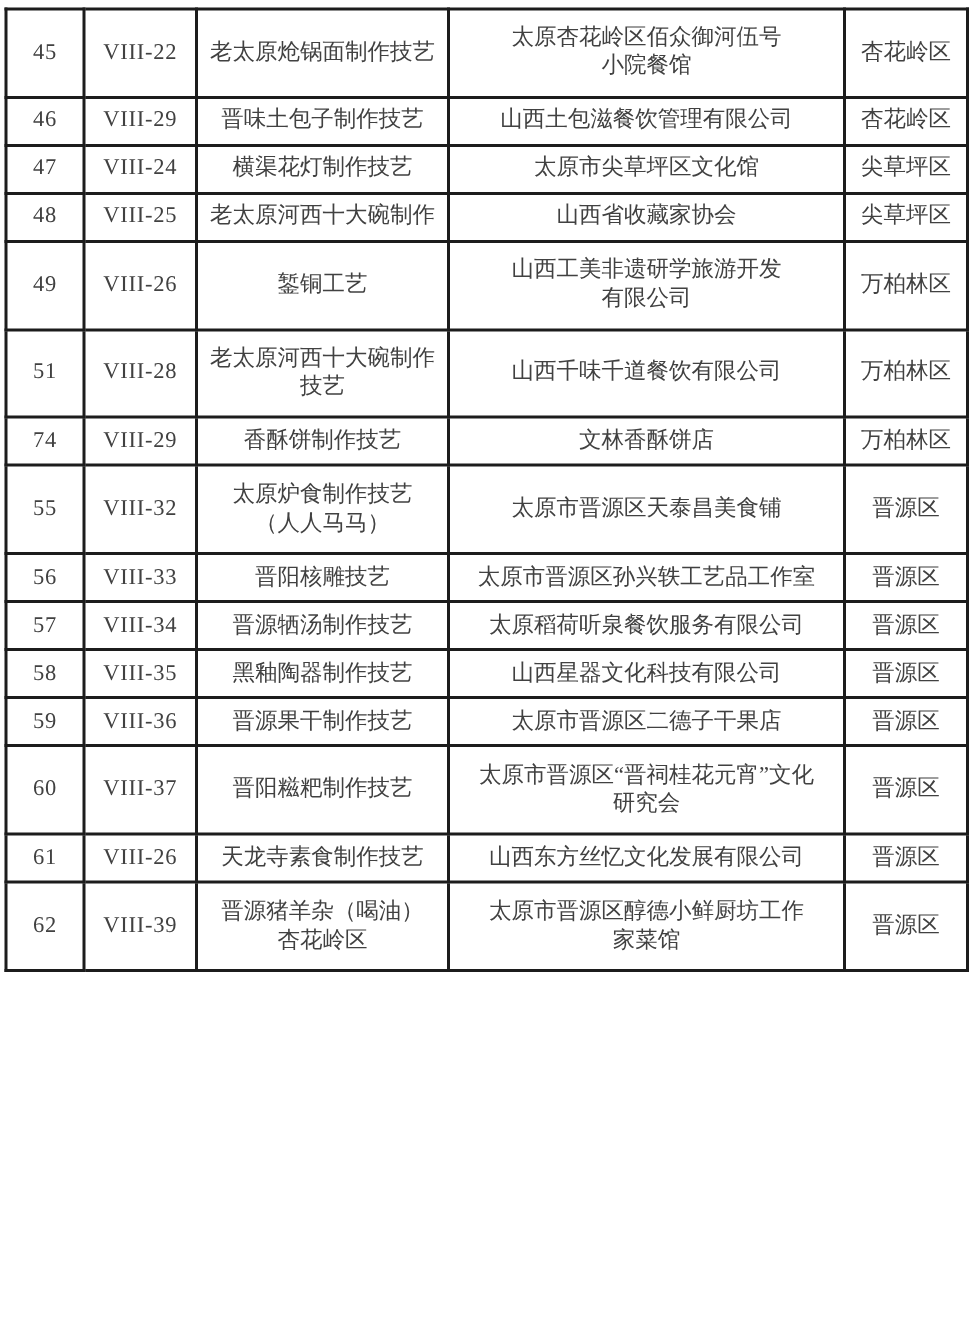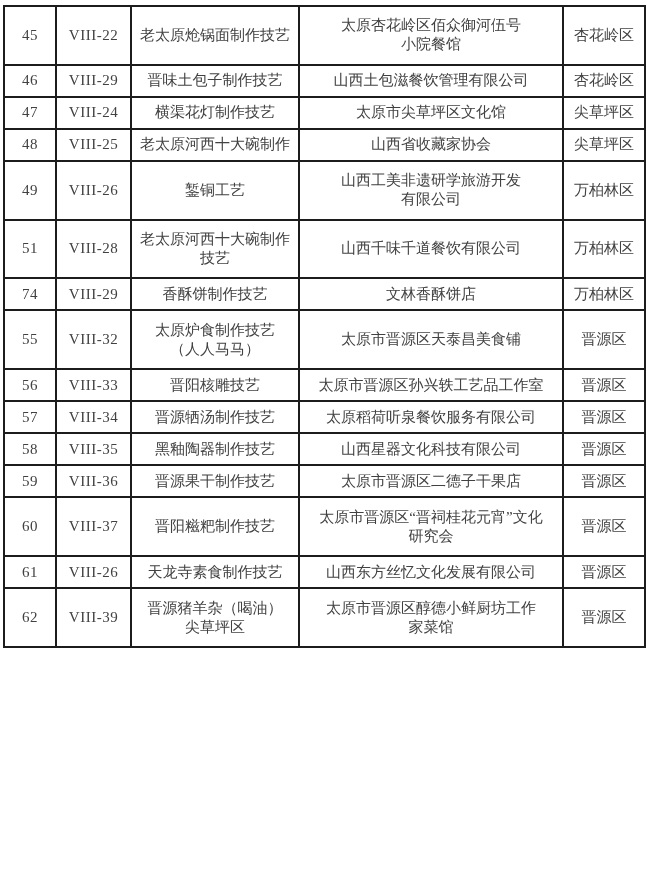--- a/index.html
+++ b/index.html
@@ -157,19 +157,19 @@
         <td class="num-cell">61</td>
         <td class="code-cell">VIII-26</td>
         <td class="craft-cell">天龙寺素食制作技艺</td>
         <td class="org-cell">山西东方丝忆文化发展有限公司</td>
         <td class="district-cell">晋源区</td>
       </tr>
       <tr>
         <td class="num-cell">62</td>
         <td class="code-cell">VIII-39</td>
         <td class="craft-cell">晋源猪羊杂（喝油）
-尖草坪区</td>
+杏花岭区</td>
         <td class="org-cell">太原市晋源区醇德小鲜厨坊工作
 家菜馆</td>
         <td class="district-cell">晋源区</td>
       </tr>
     </tbody>
 </table>
 
 </body></html>

